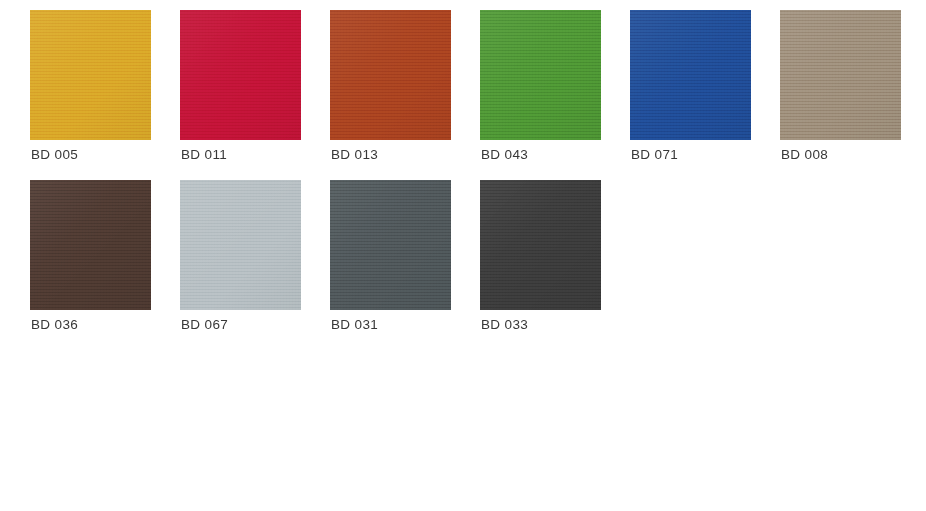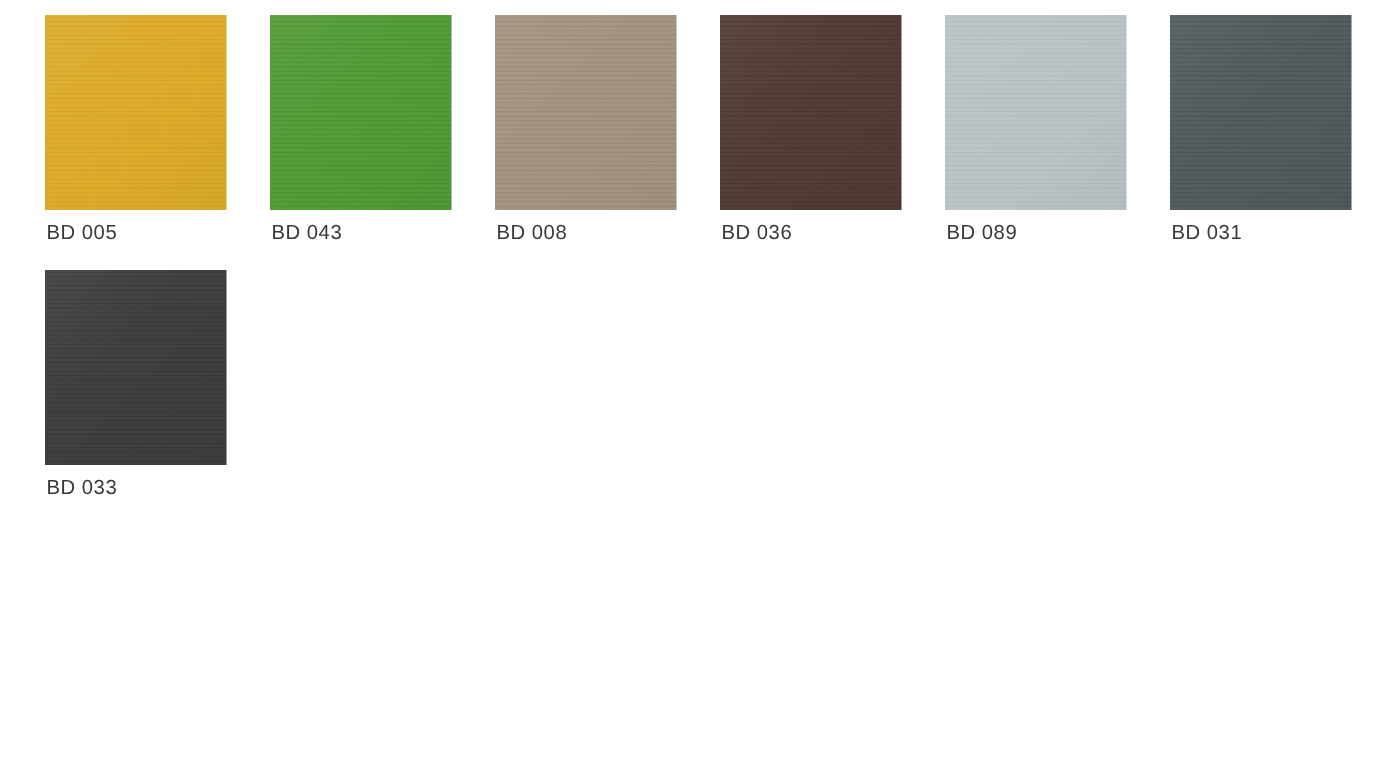--- a/index.html
+++ b/index.html
@@ -83,46 +83,67 @@
 
 <div id="swatch-grid">
     <div class="swatch-cell">
       <div class="swatch-chip" style="background-color: rgb(217, 165, 39);">
         <div class="sheen"></div>
         <div class="grain"></div>
       </div>
       <div class="swatch-label">BD 005</div>
     </div>
     <div class="swatch-cell">
+      <div class="swatch-chip" style="background-color: rgb(194, 19, 54);">
+        <div class="sheen"></div>
+        <div class="grain"></div>
+      </div>
+      <div class="swatch-label">BD 011</div>
+    </div>
+    <div class="swatch-cell">
+      <div class="swatch-chip" style="background-color: rgb(168, 65, 31);">
+        <div class="sheen"></div>
+        <div class="grain"></div>
+      </div>
+      <div class="swatch-label">BD 013</div>
+    </div>
+    <div class="swatch-cell">
       <div class="swatch-chip" style="background-color: rgb(76, 148, 51);">
         <div class="sheen"></div>
         <div class="grain"></div>
       </div>
       <div class="swatch-label">BD 043</div>
+    </div>
+    <div class="swatch-cell">
+      <div class="swatch-chip" style="background-color: rgb(31, 75, 149);">
+        <div class="sheen"></div>
+        <div class="grain"></div>
+      </div>
+      <div class="swatch-label">BD 071</div>
     </div>
     <div class="swatch-cell">
       <div class="swatch-chip" style="background-color: rgb(156, 140, 120);">
         <div class="sheen"></div>
         <div class="grain"></div>
       </div>
       <div class="swatch-label">BD 008</div>
     </div>
     <div class="swatch-cell">
       <div class="swatch-chip" style="background-color: rgb(76, 56, 48);">
         <div class="sheen"></div>
         <div class="grain"></div>
       </div>
       <div class="swatch-label">BD 036</div>
     </div>
     <div class="swatch-cell">
       <div class="swatch-chip" style="background-color: rgb(181, 190, 194);">
         <div class="sheen"></div>
         <div class="grain"></div>
       </div>
-      <div class="swatch-label">BD 089</div>
+      <div class="swatch-label">BD 067</div>
     </div>
     <div class="swatch-cell">
       <div class="swatch-chip" style="background-color: rgb(77, 85, 88);">
         <div class="sheen"></div>
         <div class="grain"></div>
       </div>
       <div class="swatch-label">BD 031</div>
     </div>
     <div class="swatch-cell">
       <div class="swatch-chip" style="background-color: rgb(58, 58, 58);">

